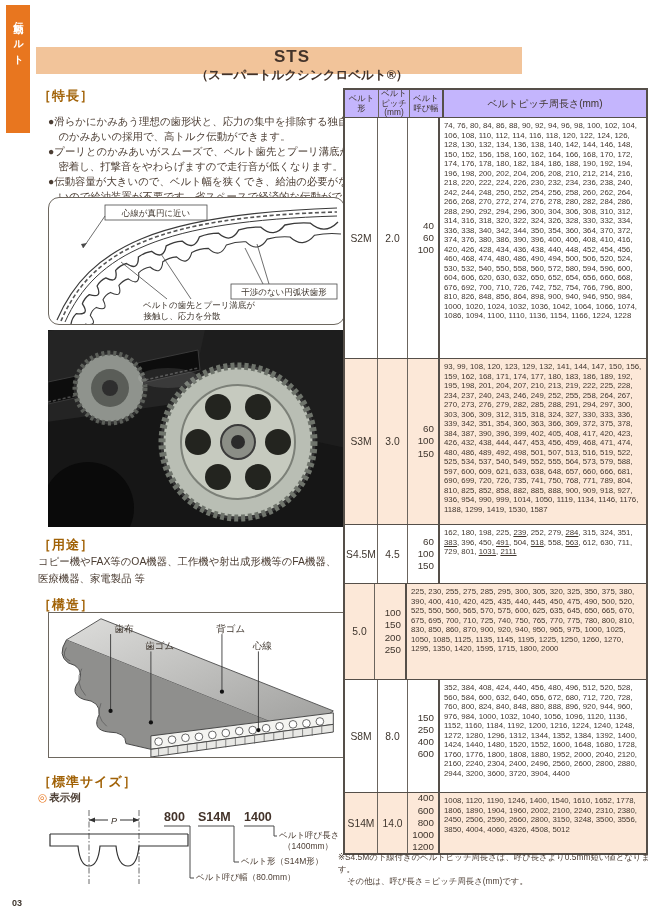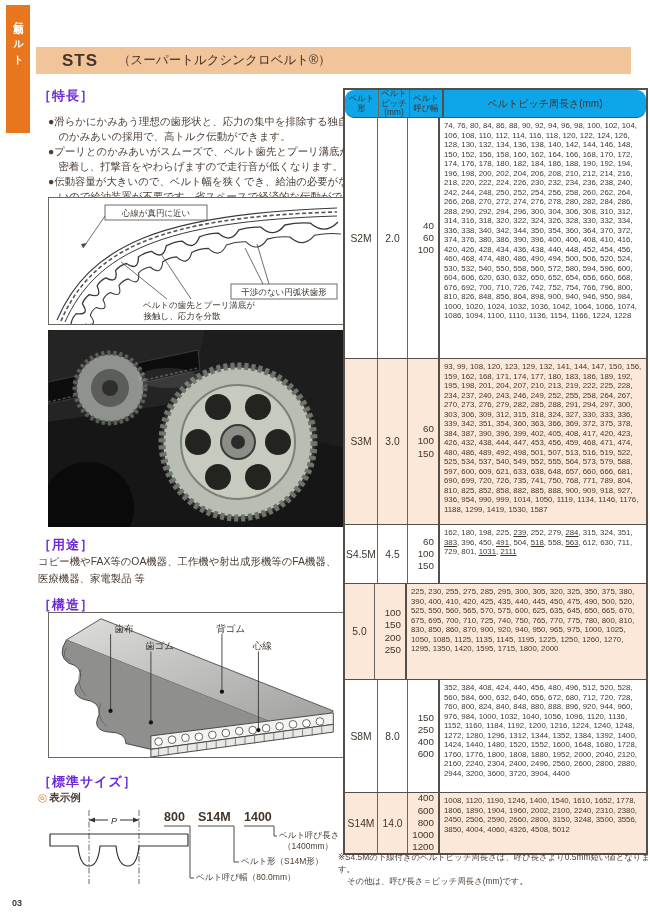--- a/index.html
+++ b/index.html
@@ -4,42 +4,42 @@
 <style>
   html,body{margin:0;padding:0;background:#e9e9e9;}
   #page{position:relative;width:650px;height:919px;background:#ffffff;overflow:hidden;
         font-family:"Liberation Sans","DejaVu Sans",sans-serif;color:#463a30;}
   
   .side-tab{position:absolute;left:6px;top:5px;width:24px;height:128px;background:#e8761f;
             display:flex;justify-content:center;}
   .side-tab span{writing-mode:vertical-rl;text-orientation:upright;color:#fff;font-size:10px;
                  letter-spacing:3px;padding-top:8px;font-weight:bold;}
   
-  .title-band{position:absolute;left:36px;top:47px;width:595px;height:27px;background:#f2c49a;
-              display:flex;align-items:center;padding-left:26px;box-sizing:border-box;}
+  .title-band{position:absolute;left:36px;top:47px;width:486px;height:27px;background:#f2c49a;
+              display:flex;align-items:center;padding-left:26px;box-sizing:border-box;flex-direction:column;}
   .title-band .t-main{font-size:17px;font-weight:bold;color:#43332a;letter-spacing:1px;}
-  .title-band .t-sub{font-size:12.5px;font-weight:normal;color:#43332a;margin-left:20px;}
-  
-  .sec-head{position:absolute;left:38px;font-size:13px;font-weight:bold;color:#6d28d9;letter-spacing:1px;}
+  .title-band .t-sub{font-size:12.5px;font-weight:bold;color:#43332a;margin-left:20px;}
+  
+  .sec-head{position:absolute;left:38px;font-size:13px;font-weight:bold;color:#a16207;letter-spacing:1px;}
   .body-text{font-size:10.4px;line-height:17px;color:#4b3d33;}
   .feat-list{position:absolute;left:38px;top:104px;width:310px;margin:10px;padding:0;list-style:none;}
   .feat-list li{font-size:10.4px;line-height:15px;color:#4b3d33;text-indent:-10.4px;padding-left:10.4px;}
   .apps-text{position:absolute;left:38px;top:553px;width:308px;}
   
   .fig-box{position:absolute;left:48px;width:297px;border:1px solid #6d675f;background:#fff;box-sizing:border-box;}
   
   .hyouji{position:absolute;left:38px;top:791px;font-size:10.5px;font-weight:bold;color:#4b3d33;}
   .hyouji .mark{color:#e8761f;margin-right:2px;}
   .designation{position:absolute;left:160px;top:810px;width:182px;height:86px;}
   .designation .num-row{position:absolute;top:0;left:0;width:100%;font-weight:bold;color:#43332a;font-size:12.5px;}
   .designation .num-row span{position:absolute;top:0;}
   .desig-label{position:absolute;font-size:8.5px;color:#4b3d33;white-space:nowrap;}
   
   .belt-table{position:absolute;left:343px;top:88px;width:305px;border:2px solid #554f49;box-sizing:border-box;background:#fff;}
-  .thead{display:flex;height:27px;background:#0ea5e9;border-bottom:1.5px solid #554f49;border-radius:9px;}
+  .thead{display:flex;height:27px;background:#c4b5fd;border-bottom:1.5px solid #554f49;}
   .thead .hcell{display:flex;flex-direction:column;justify-content:center;align-items:center;
                 font-size:8.3px;color:#3e352d;line-height:1.15;text-align:center;}
   .thead .h-len{font-size:10px;font-weight:normal;}
   .trow{display:flex;}
   .trow + .trow{border-top:1.5px solid #554f49;}
   .trow.peach{background:#fce8d8;}
   .cell{box-sizing:border-box;overflow:hidden;}
   .c-type{width:33px;border-right:1px solid #6b655e;display:flex;align-items:center;justify-content:center;
           font-size:10.3px;color:#3e352d;}
   .c-pitch{width:30px;border-right:1px solid #6b655e;display:flex;align-items:center;justify-content:center;
@@ -71,21 +71,21 @@
     <span class="t-sub">（スーパートルクシンクロベルト®）</span>
   </div>
 
   <div class="sec-head" style="top:87px;">［特長］</div>
   <ul class="feat-list">
       <li>●滑らかにかみあう理想の歯形状と、応力の集中を排除する独自のかみあいの採用で、高トルク伝動ができます。</li>
       <li>●プーリとのかみあいがスムーズで、ベルト歯先とプーリ溝底が密着し、打撃音をやわらげますので走行音が低くなります。</li>
       <li>●伝動容量が大きいので、ベルト幅を狭くでき、給油の必要がないので給油装置が不要です。省スペースで経済的な伝動ができます。</li>
     </ul>
 
-  <div class="fig-box" style="top:197px;height:128px;">
+  <div class="fig-box" style="top:197px;height:128px;border-radius:11px;">
     <svg width="295" height="126" viewBox="0 0 295 126">
 
       <path d="M8,122 C40,48 110,16 288,10" fill="none" stroke="#3a3a3a" stroke-width="1.2"></path>
       <path d="M16,124 C47,55 113,23 288,18" fill="none" stroke="#3a3a3a" stroke-width="1"></path>
       <path d="M12,123 C43,51 111,19 288,14" fill="none" stroke="#555" stroke-width="1.6" stroke-dasharray="4 2.5"></path>
 
       <path id="belt-teeth" fill="none" stroke="#3a3a3a" stroke-width="1.3" d="M22.0,126.0 Q22.9,119.9 27.3,115.6 Q41.4,117.6 33.4,105.8 Q35.3,100.1 40.3,96.6 Q53.9,101.0 48.1,88.0 Q51.1,82.5 56.8,79.9 Q69.6,86.5 66.6,72.4 Q70.9,67.3 77.4,65.5 Q89.5,73.8 89.4,59.1 Q95.2,54.4 102.6,53.3 Q114.4,62.8 117.2,47.9 Q124.6,43.7 133.1,43.1 Q144.9,53.6 150.4,38.9 Q159.5,35.1 169.3,35.1 Q181.6,46.4 189.8,31.9 Q200.6,28.6 211.9,29.2 Q225.1,41.0 235.8,27.0 Q248.5,24.2 261.5,25.2 Q275.8,37.6 289.0,24.0"></path>
       <path id="pulley-teeth" fill="none" stroke="#3a3a3a" stroke-width="1.1" d="M36.0,126.0 Q49.7,128.7 41.3,117.5 Q42.7,112.3 47.3,109.4 Q60.4,114.1 54.0,101.7 Q56.4,96.6 61.5,94.4 Q74.0,100.9 69.9,87.4 Q73.5,82.6 79.3,80.9 Q91.1,89.0 89.6,74.8 Q94.5,70.2 101.1,69.0 Q112.5,78.4 113.8,63.8 Q120.0,59.5 127.6,58.9 Q138.9,69.1 142.8,54.4 Q150.7,50.5 159.4,50.4 Q170.9,61.4 177.4,46.9 Q186.9,43.4 197.0,43.8 Q209.2,55.4 218.2,41.1 Q229.4,38.1 241.0,39.0 Q254.2,51.1 265.6,37.2 Q278.7,34.7 292.0,36.0"></path>
 
       <rect x="56" y="7" width="102" height="15" fill="#fff" stroke="#4a4a4a" stroke-width="0.8"></rect>

